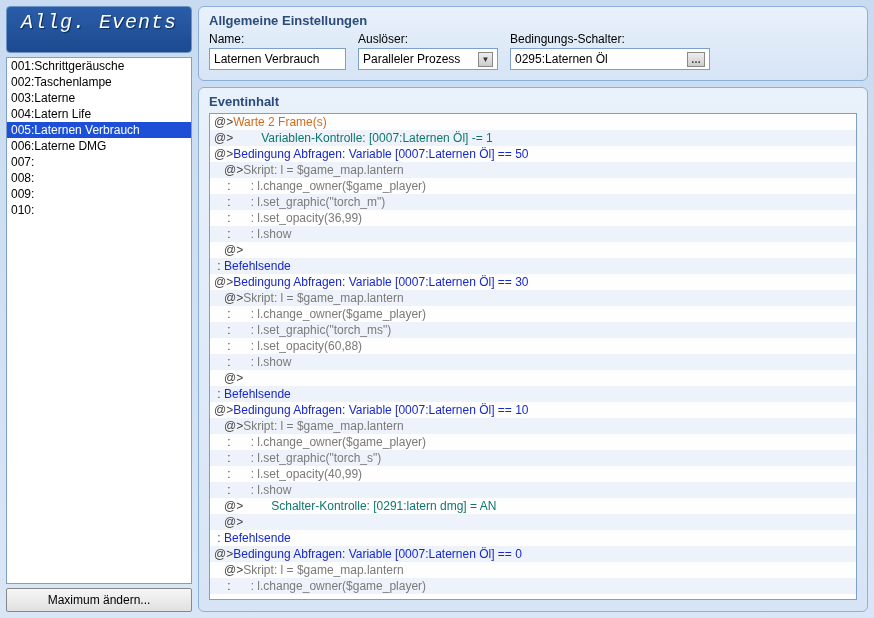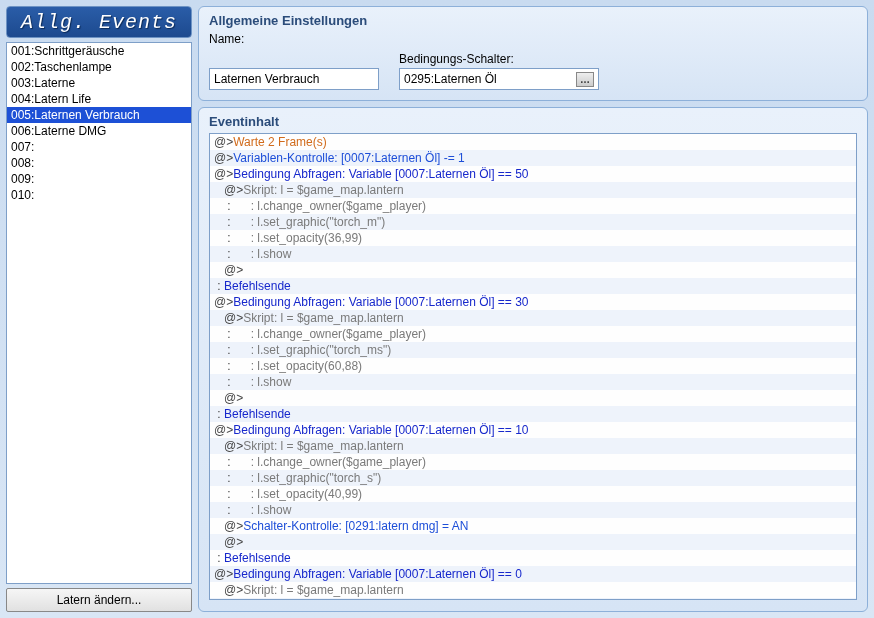--- a/index.html
+++ b/index.html
@@ -21,21 +21,21 @@
   gap: 4px;
 }
 .panel-title {
   background: linear-gradient(180deg, #2a5da8 0%, #1d4a8f 100%);
   color: #fff;
   font-family: "Courier New", monospace;
   font-style: italic;
   font-size: 20px;
   letter-spacing: 1px;
   text-align: center;
-  padding: 4px 0 3px 0;
+  padding: 4px 0 18px 0;
   border: 1px solid #6d93c4;
   border-radius: 4px;
   text-shadow: 1px 1px 1px #0b2a57;
 }
 .event-list {
   flex: 1;
   background: #fff;
   border: 1px solid #7e9fc8;
   overflow-y: auto;
   font-size: 12px;
@@ -73,33 +73,33 @@
   position: relative;
 }
 .group-title {
   font-weight: bold;
   color: #2b4c7a;
   font-size: 13px;
   margin-bottom: 4px;
 }
 .settings-row {
   display: flex;
-  gap: 20px;
+  gap: 12px;
   align-items: flex-end;
 }
 .field { display: flex; flex-direction: column; gap: 2px; }
 .field-label { font-size: 12px; color: #000; }
 .text-input, .select-input, .combo-input {
   background: #fff;
   border: 1px solid #7e9fc8;
   padding: 2px 4px;
   font-size: 12px;
   height: 22px;
 }
-.text-input { width: 170px; margin-top: 20px; }
+.text-input { width: 137px; }
 .select-input { width: 140px; position: relative; display: flex; align-items: center; justify-content: space-between; cursor: pointer; }
 .combo-input { width: 200px; position: relative; display: flex; align-items: center; justify-content: space-between; cursor: pointer; }
 .dropdown-arrow {
   width: 15px; height: 15px;
   background: linear-gradient(180deg, #eee, #ccc);
   border: 1px solid #888;
   display: flex; align-items: center; justify-content: center;
   font-size: 8px; color: #333;
 }
 .ellipsis-btn {
@@ -129,21 +129,21 @@
 }
 .code-line {
   padding: 0 4px;
   white-space: pre;
   line-height: 16px;
 }
 .code-line:nth-child(odd) { background: #fefefe; }
 .code-line:nth-child(even) { background: #eef3fb; }
 .prefix { color: #444; }
 .c-orange { color: #d16b1b; }
-.c-red { color: #1d4ed8; }
+.c-red { color: #0f766e; margin-left: 28px; }
 .c-blue { color: #1728cc; }
 .c-gray { color: #7a7a7a; }
 .c-black { color: #000; }
 ::-webkit-scrollbar { width: 16px; }
 ::-webkit-scrollbar-track { background: #e8eef7; }
 ::-webkit-scrollbar-thumb { background: #b8cde8; border: 1px solid #8db0d9; }
 </style>
 </head>
 <body>
 
@@ -154,32 +154,39 @@
       <div class="event-item">002:Taschenlampe</div>
       <div class="event-item">003:Laterne</div>
       <div class="event-item">004:Latern Life</div>
       <div class="event-item selected">005:Laternen Verbrauch</div>
       <div class="event-item">006:Laterne DMG</div>
       <div class="event-item">007:</div>
       <div class="event-item">008:</div>
       <div class="event-item">009:</div>
       <div class="event-item">010:</div>
     </div>
-  <button class="max-btn">Latern ändern...</button>
+  <button class="max-btn">Maximum ändern...</button>
 </div>
 
 <div class="right-panel">
   <div class="group-box">
     <div class="group-title">Allgemeine Einstellungen</div>
     <div class="settings-row">
       <div class="field">
         <span class="field-label">Name:</span>
         <input class="text-input" value="Laternen Verbrauch" style="">
       </div>
       <div class="field">
+        <span class="field-label">Auslöser:</span>
+        <div class="select-input">
+          <span>Paralleler Prozess</span>
+          <span class="dropdown-arrow">▼</span>
+        </div>
+      </div>
+      <div class="field">
         <span class="field-label">Bedingungs-Schalter:</span>
         <div class="combo-input">
           <span>0295:Laternen Öl</span>
           <span class="ellipsis-btn">…</span>
         </div>
       </div>
     </div>
   </div>
 
   <div class="group-box content-box">

